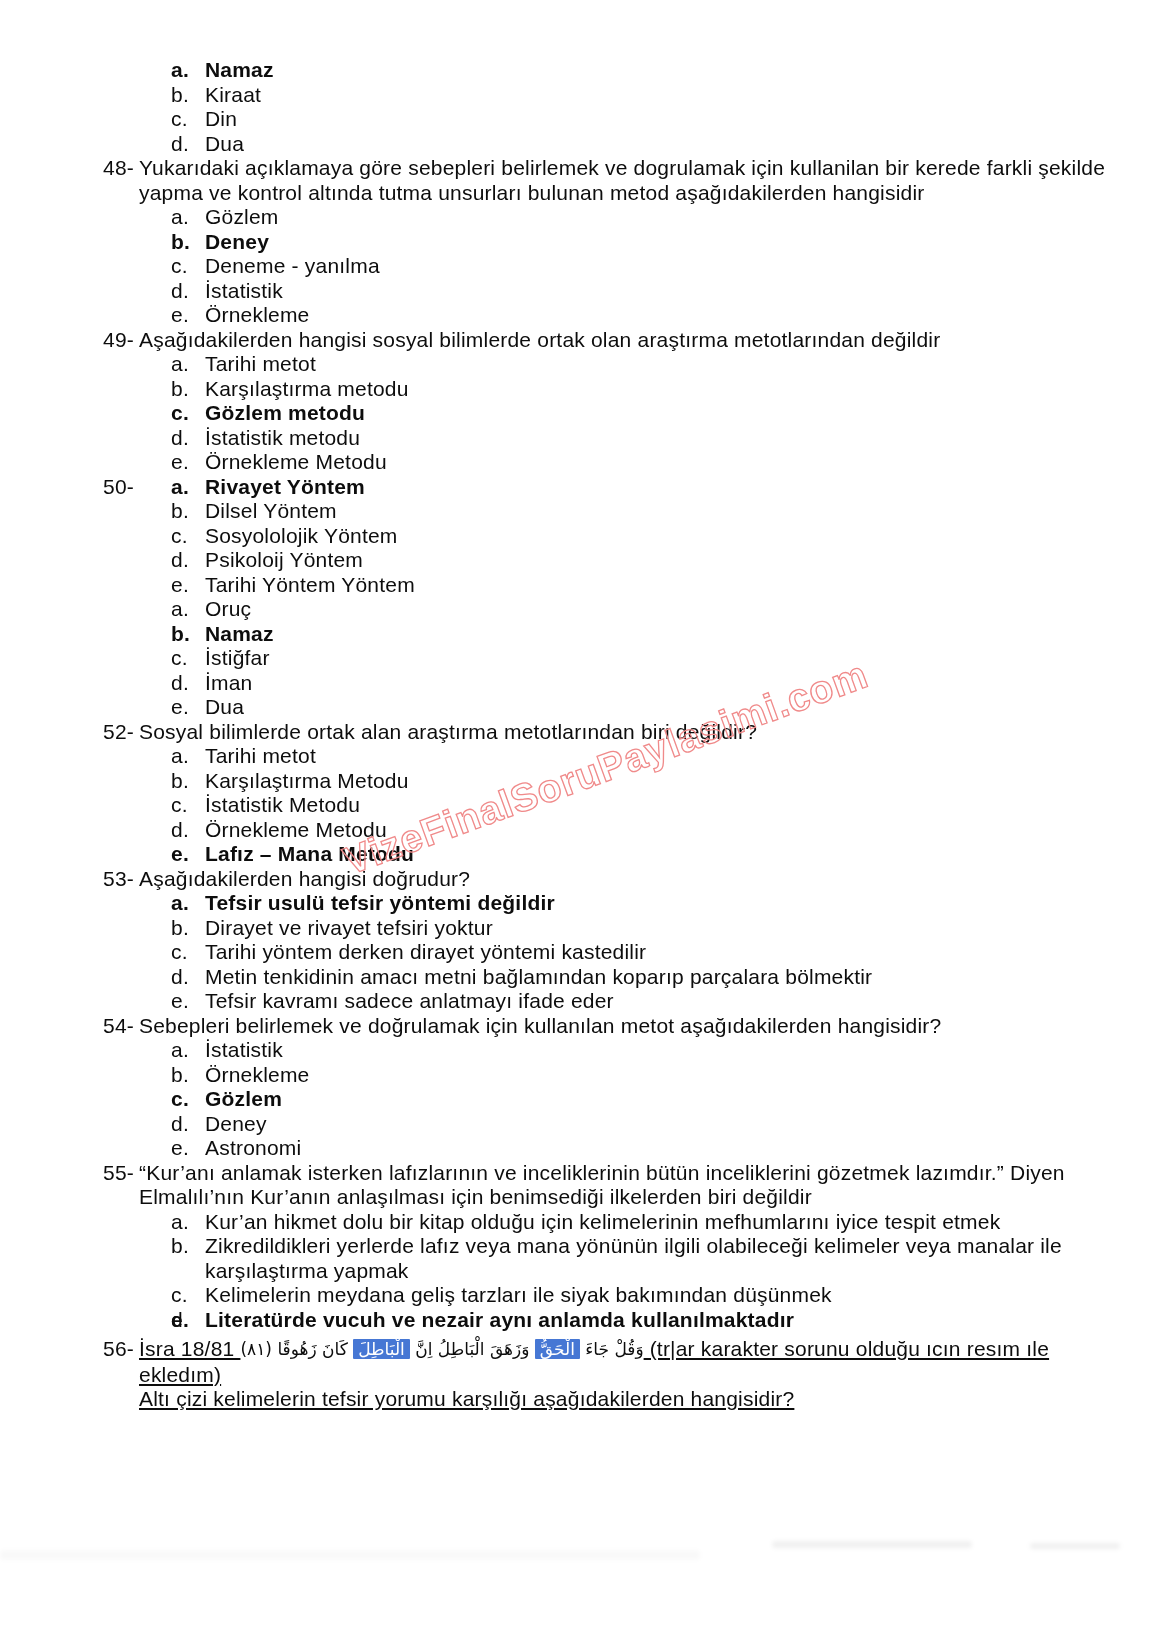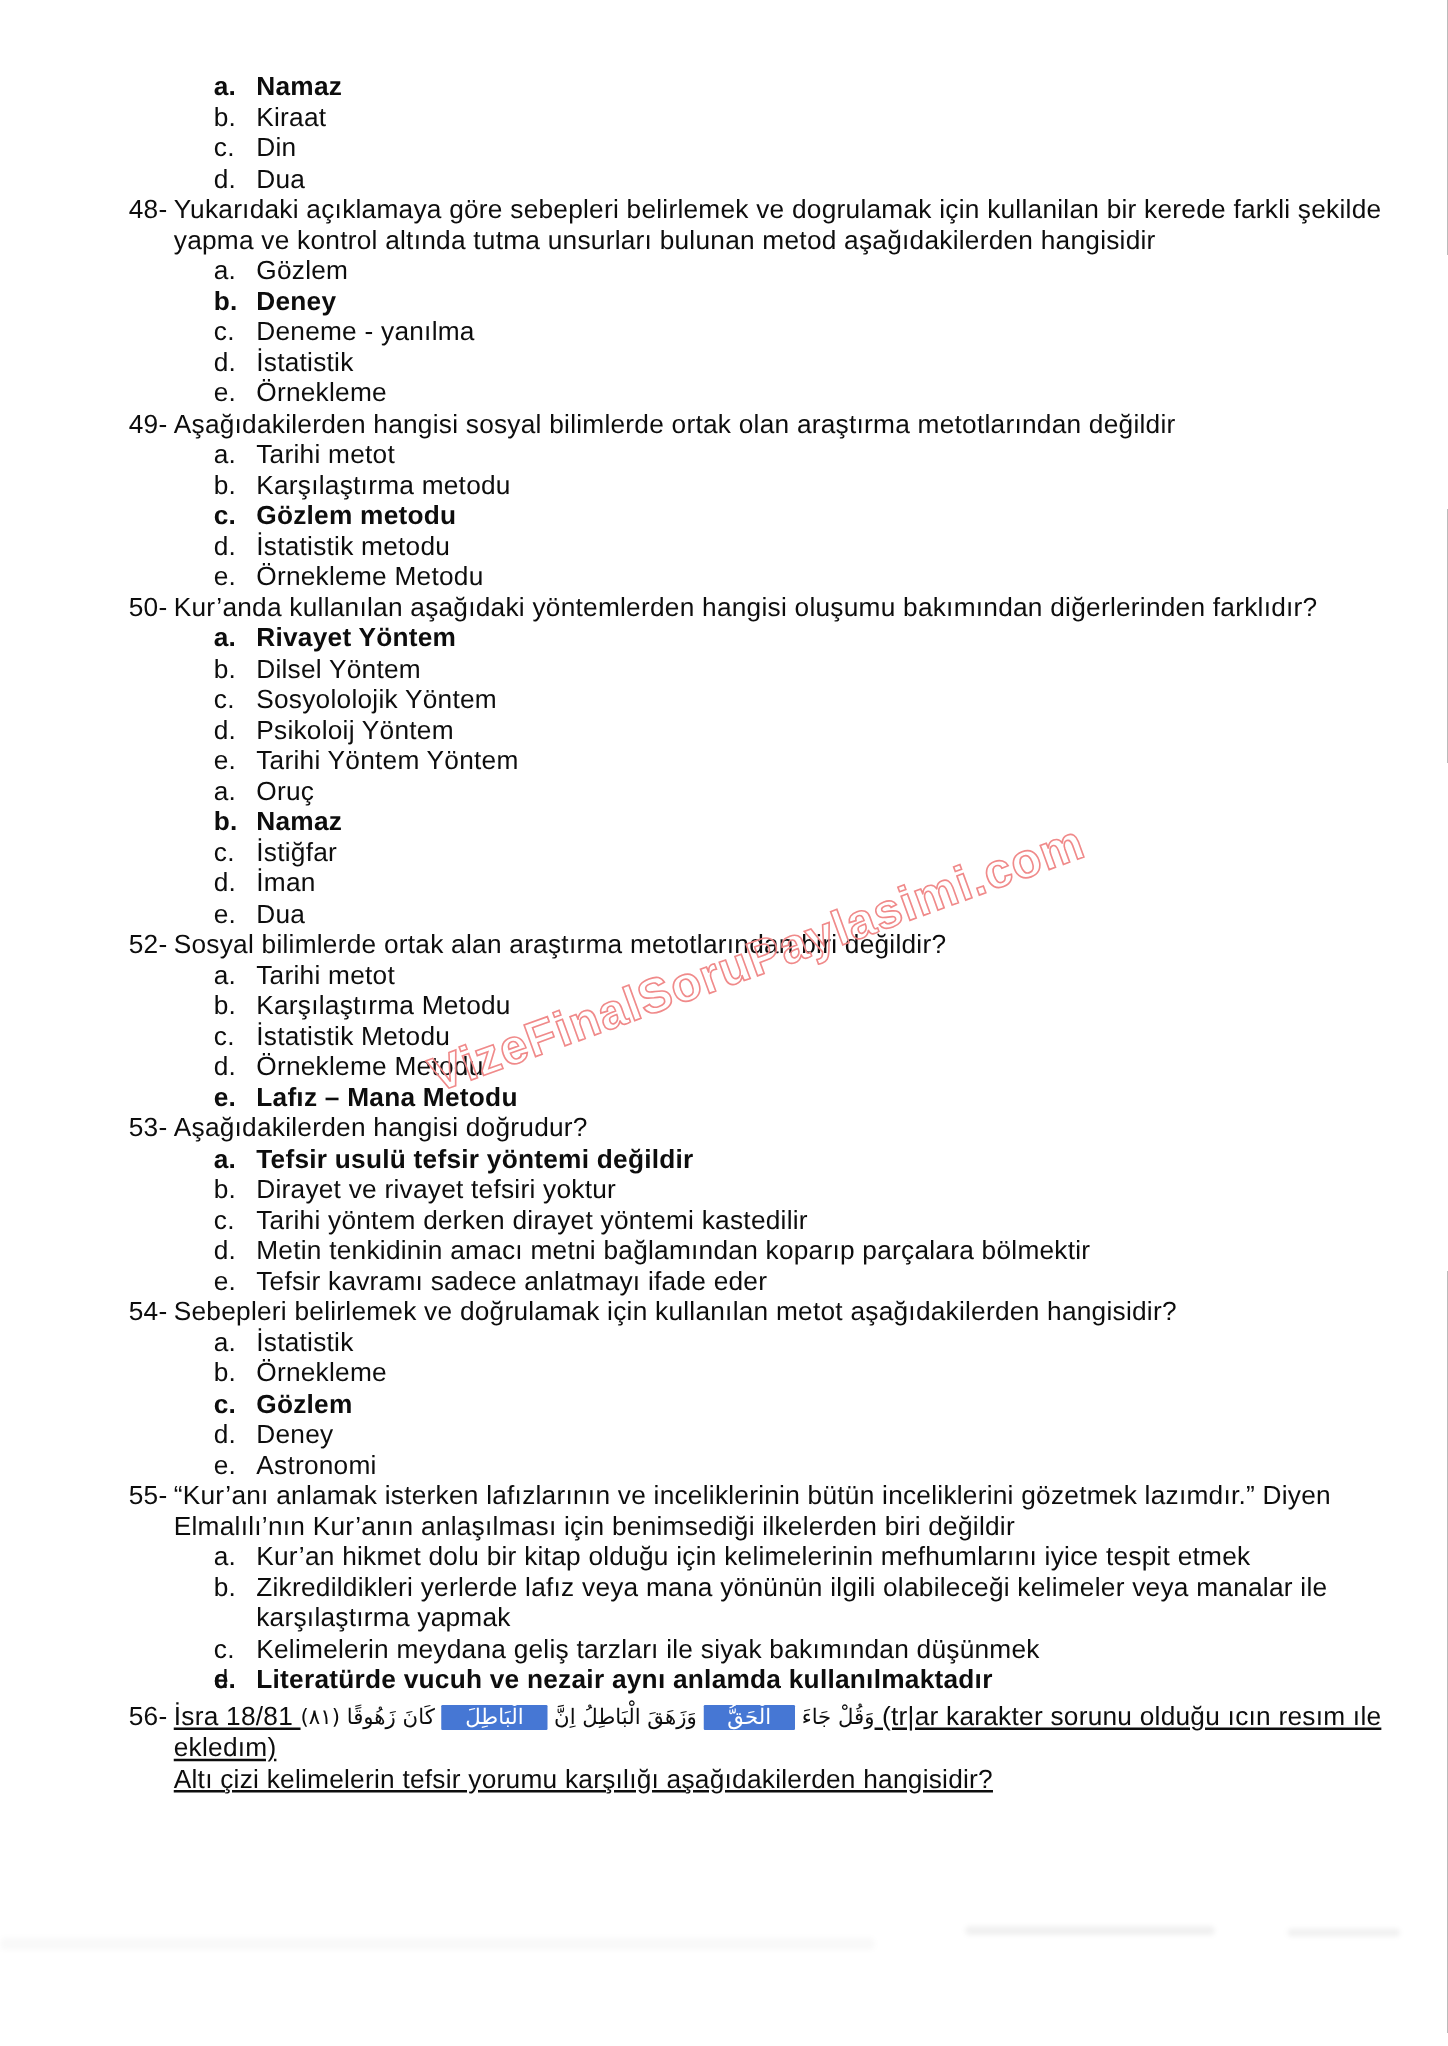--- a/index.html
+++ b/index.html
@@ -30,21 +30,21 @@
   .arabic {
     font-family: "DejaVu Sans", sans-serif;
     font-size: 17px;
     direction: rtl;
     unicode-bidi: isolate;
     display: inline-block;
     position: relative;
     top: -1px;
     letter-spacing: 0;
   }
-  .arabic .hl { padding: 0 19px; border-radius: 1px; }
+  .arabic .hl { padding: 0 5px; border-radius: 1px; }
   .watermark {
     position: absolute;
     left: 338px;
     top: 842px;
     transform: rotate(-20deg);
     transform-origin: 0 0;
     font-size: 39px;
     font-weight: bold;
     letter-spacing: 1px;
     color: transparent;
@@ -82,21 +82,21 @@
         </div>
         <div class="qwrap">
           <div class="question"><span class="qnum">49-</span><span class="qtext">Aşağıdakilerden hangisi sosyal bilimlerde ortak olan araştırma metotlarından değildir</span></div>
           <div class="option"><span class="letter">a.</span><span class="otext">Tarihi metot</span></div>
           <div class="option"><span class="letter">b.</span><span class="otext">Karşılaştırma metodu</span></div>
           <div class="option bold"><span class="letter">c.</span><span class="otext">Gözlem metodu</span></div>
           <div class="option"><span class="letter">d.</span><span class="otext">İstatistik metodu</span></div>
           <div class="option"><span class="letter">e.</span><span class="otext">Örnekleme Metodu</span></div>
         </div>
         <div class="qwrap">
-          <div class="question"><span class="qnum">50-</span><span class="qtext">Kur’anda kullanılan aşağıdaki yöntemlerden hangisi oluşumu bakımından diğerlerinden farklıdır?</span></div>
+          <div class="question"><span class="qnum">50-</span></div>
           <div class="option bold"><span class="letter">a.</span><span class="otext">Rivayet Yöntem</span></div>
           <div class="option"><span class="letter">b.</span><span class="otext">Dilsel Yöntem</span></div>
           <div class="option"><span class="letter">c.</span><span class="otext">Sosyololojik Yöntem</span></div>
           <div class="option"><span class="letter">d.</span><span class="otext">Psikoloij Yöntem</span></div>
           <div class="option"><span class="letter">e.</span><span class="otext">Tarihi Yöntem Yöntem</span></div>
         </div>
         <div class="qwrap">
           <div class="option"><span class="letter">a.</span><span class="otext">Oruç</span></div>
           <div class="option bold"><span class="letter">b.</span><span class="otext">Namaz</span></div>
           <div class="option"><span class="letter">c.</span><span class="otext">İstiğfar</span></div>

